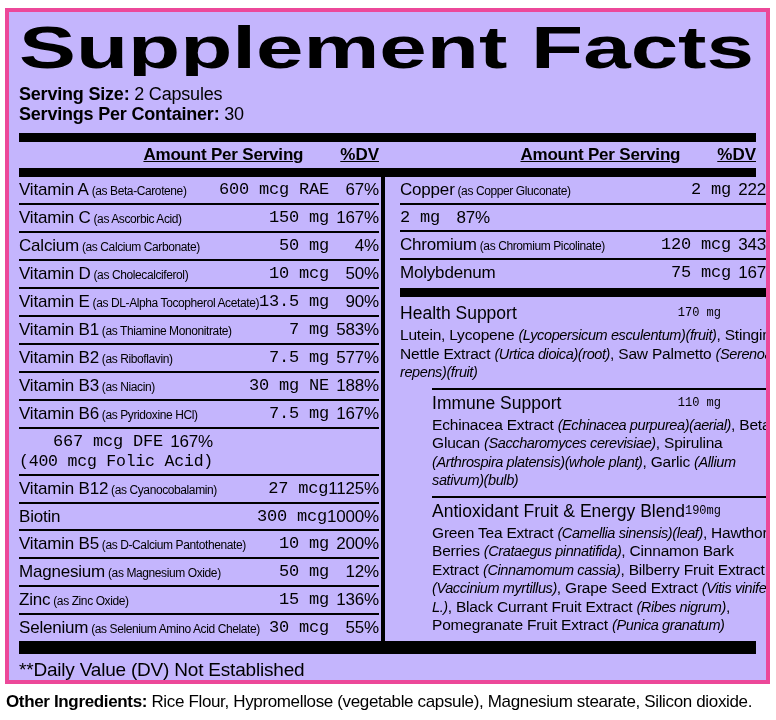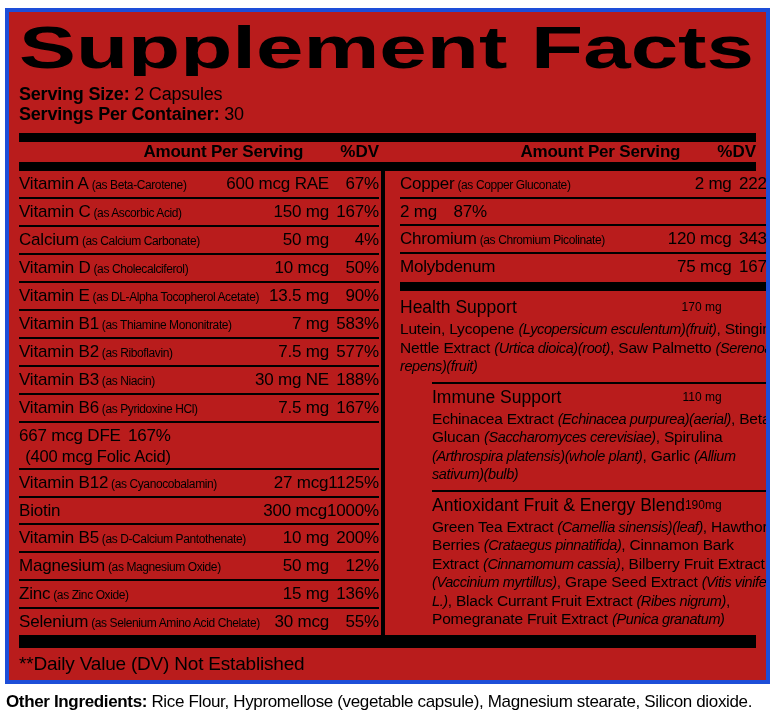--- a/index.html
+++ b/index.html
@@ -2,53 +2,53 @@
 <html><head>
 <meta charset="utf-8">
 <style>
   * { margin:0; padding:0; box-sizing:border-box; }
   html,body { width:776px; height:720px; background:#fff; color:#000;
     font-family:"Liberation Sans", sans-serif; overflow:hidden; }
   .page { width:776px; height:720px; background:#fff; }
 
   .label-box {
     position:absolute; left:5px; top:8px; width:765px; height:676px;
-    border:4px solid #1d4ed8; background:#b91c1c; padding:6px 10px 2px 10px;
+    border:4px solid #ec4899; background:#c4b5fd; padding:6px 10px 2px 10px;
     overflow:hidden;
   }
   .title-svg { display:block; width:737px; height:56px; margin-top:2px; }
   .title-svg text { font-family:"Liberation Sans", sans-serif; font-weight:bold; }
 
   .serving-line { font-size:18px; line-height:20px; letter-spacing:-0.2px; }
   .serving-line .b { font-weight:bold; }
   .serving-block { margin-top:8px; margin-bottom:9px; }
 
   .bar { background:#000; width:100%; height:9px; }
   .bar.bottom { height:13px; }
 
-  .heads { display:flex; align-items:center; height:20px; }
+  .heads { display:flex; align-items:center; height:26px;text-decoration:underline; }
   .heads .half { display:flex; flex:0 0 360px; }
   .heads .spacer { flex:0 0 4px; }
   .heads .half.right { flex:1 1 auto; }
   .heads .hname { flex:1 1 auto; }
   .heads .hamt { font-weight:bold; font-size:17px; letter-spacing:-0.2px; }
   .heads .hdv { flex:0 0 50px; text-align:right; font-weight:bold; font-size:17px;padding-left:37px; }
   .heads .half .hamt { text-align:right; }
 
   .cols { display:flex; align-items:stretch; }
   .col.left { flex:0 0 360px; }
   .v-divider { flex:0 0 4px; background:#000; margin:0 0 0 2px; }
   .col.right { flex:1 1 auto; padding-left:15px; }
 
   .row { display:flex; align-items:flex-start; padding:3px 0 2px 0;
     border-bottom:2px solid #000; line-height:20px; letter-spacing:-0.2px; }
   .row:last-child { border-bottom:none; }
   .nm { flex:1 1 auto; min-width:0; overflow:hidden; white-space:nowrap; font-size:17px; }
   .paren { font-size:12px; letter-spacing:-0.4px; }
-  .amt { flex:0 0 auto; font-size:17px; white-space:nowrap; text-align:right; }
+  .amt { flex:0 0 auto; font-size:17px; white-space:nowrap; text-align:right;font-family:Liberation Mono, monospace; }
   .amt2 { font-size:16.5px; margin-right:-50px; text-align:right; }
   .dv { flex:0 0 50px; font-size:17px; text-align:right; white-space:nowrap; }
 
   .bar.mid { height:9px; margin:3px 0 3px 0; }
 
   .blend { padding:2px 0 3px 0; }
   .blend + .blend { border-top:2px solid #000;margin-left:32px; }
   .blend-head { display:flex; align-items:flex-start; line-height:23px; }
   .blend-head .nm { font-size:17.5px; }
   .blend-head .amt { font-size:12px; }

